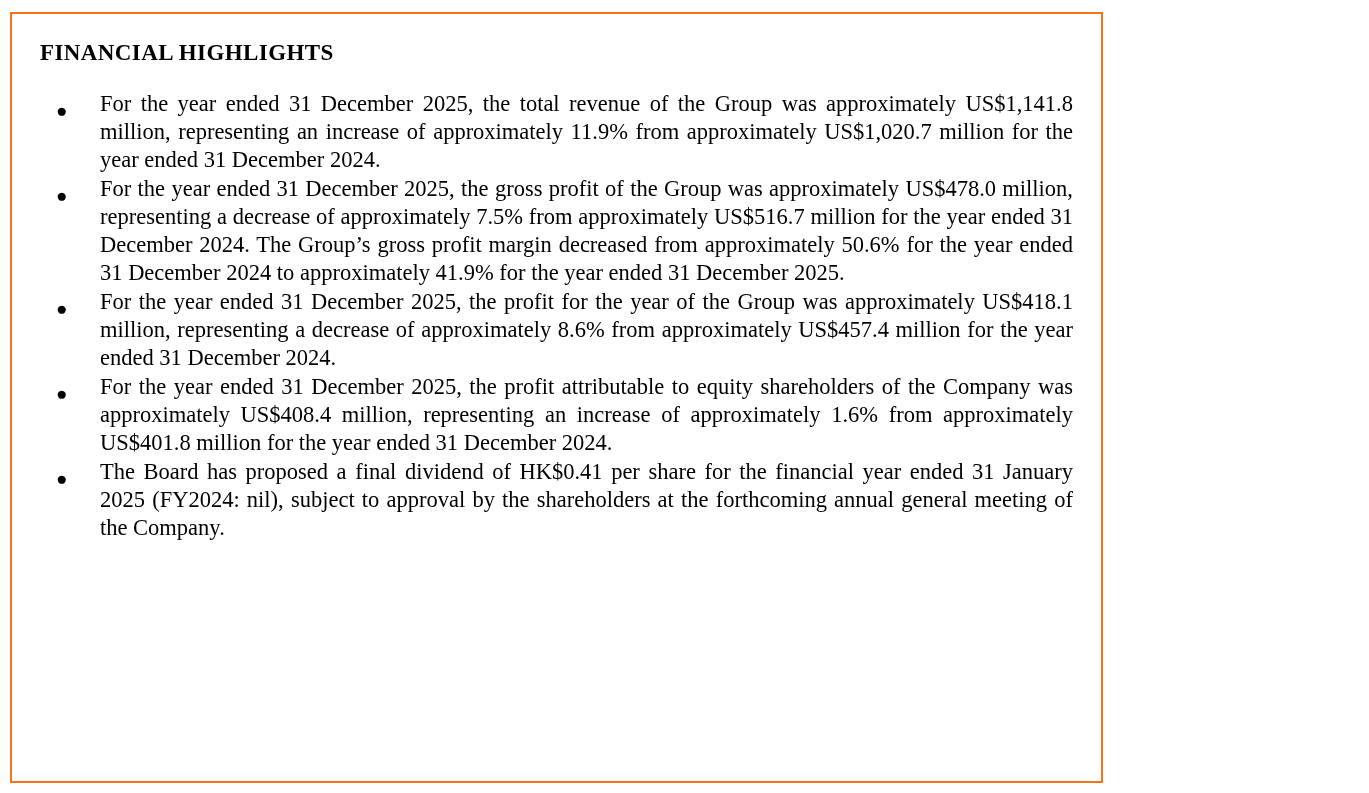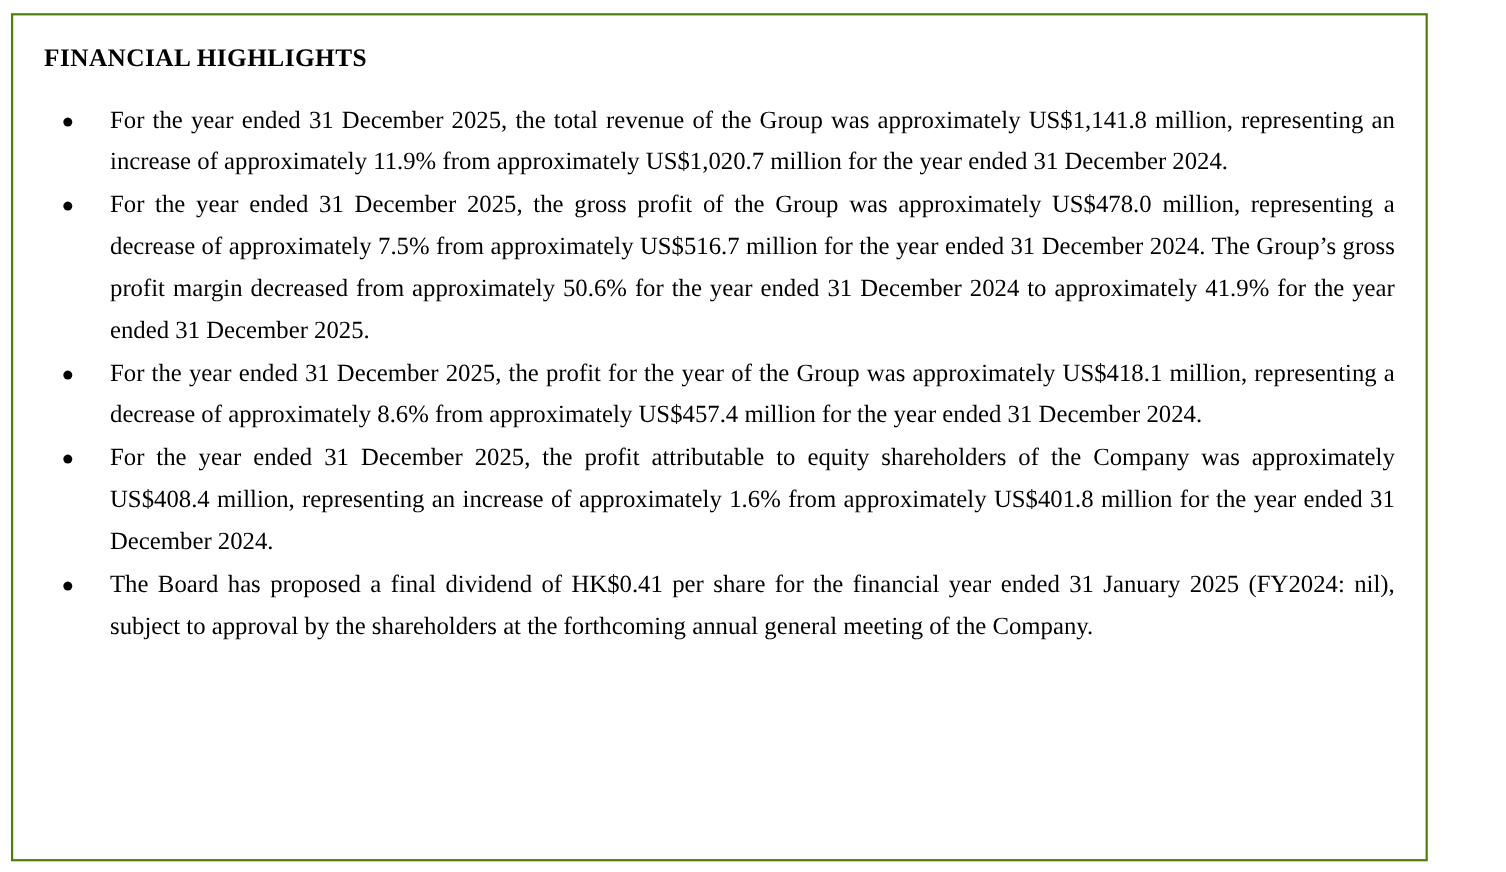--- a/index.html
+++ b/index.html
@@ -16,24 +16,24 @@
   .page {
     width: 1369px;
     height: 793px;
     box-sizing: border-box;
     position: relative;
   }
   .bordered-box {
     position: absolute;
     left: 10px;
     top: 12px;
-    width: 1288px;
+    width: 1093px;
     height: 771px;
     box-sizing: border-box;
-    border: 2px solid #4d7c0f;
+    border: 2px solid #f97316;
     padding: 26px 24px 10px 20px;
     overflow: hidden;
   }
   .doc-title {
     font-family: "Liberation Serif", serif;
     font-weight: bold;
     font-size: 23px;
     letter-spacing: 0.4px;
     margin: 0 0 24px 8px;
   }
@@ -50,21 +50,21 @@
   .bullet-marker {
     position: absolute;
     left: 24px;
     top: 0px;
     font-size: 19px;
     line-height: 42px;
   }
   .bullet-text {
     display: block;
     font-size: 22.5px;
-    line-height: 38px;
+    line-height: 28px;
     text-align: justify;
     text-justify: inter-word;
     padding-right: 4px;
   }
 </style>
 </head>
 <body>
 
 <div class="page">
   <div class="bordered-box">

